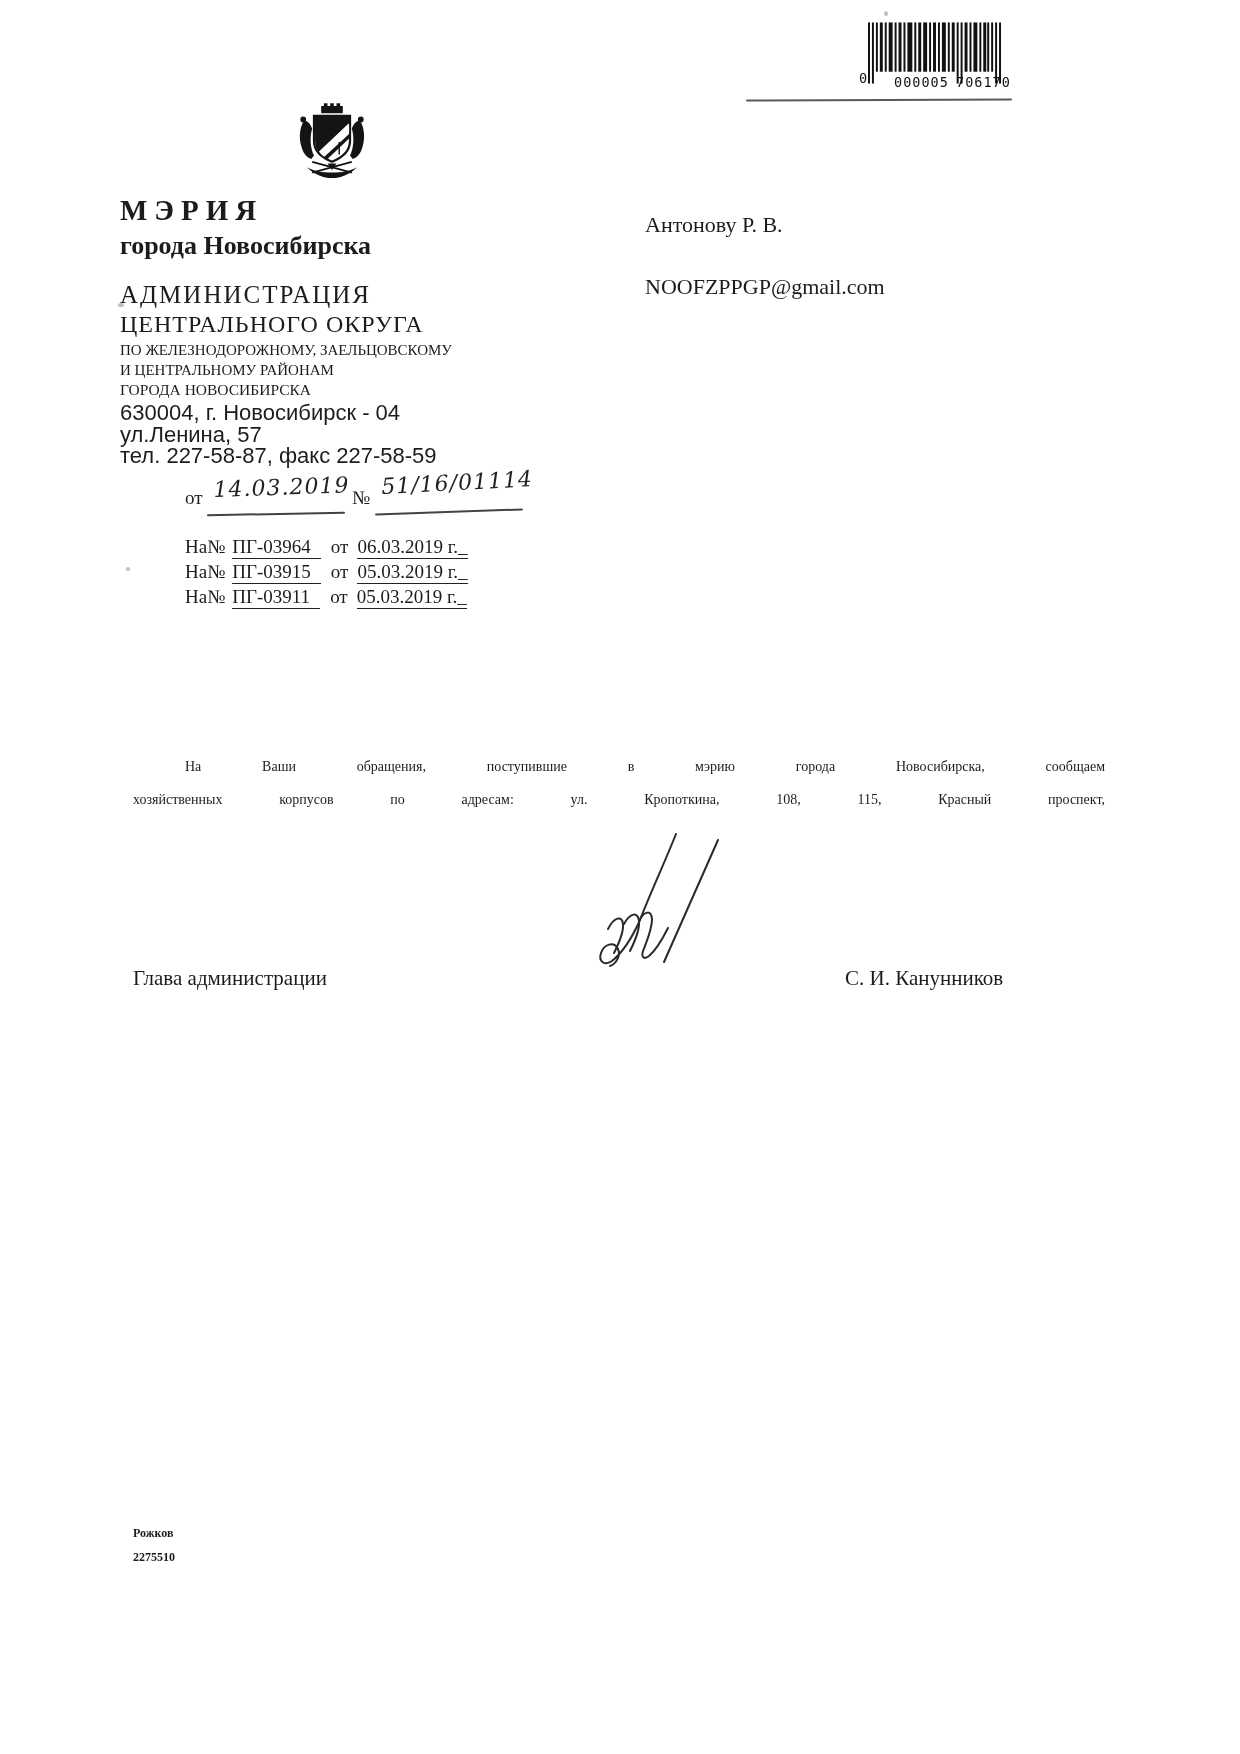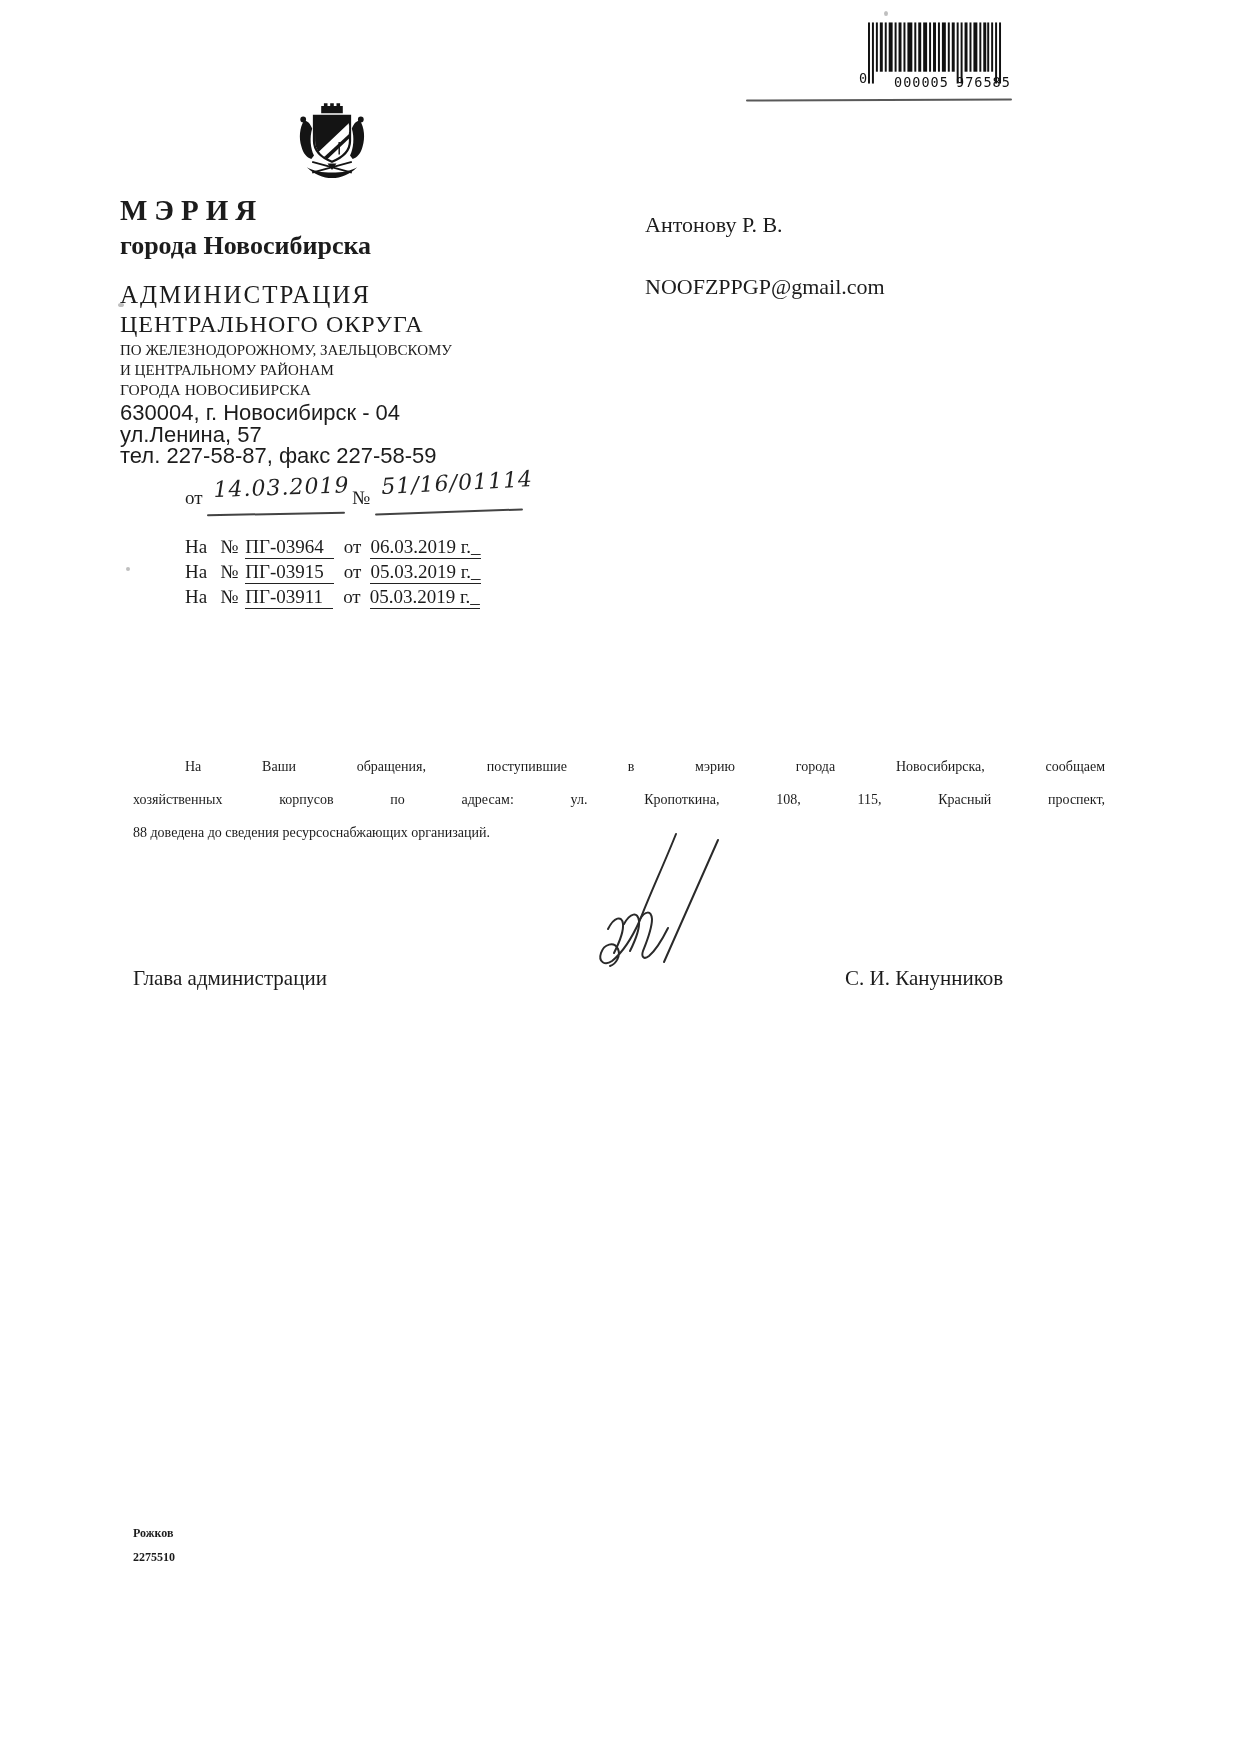--- a/index.html
+++ b/index.html
@@ -24,21 +24,21 @@
   .d5 { font-size:15.5px; }
   .ad { font-size:22px; font-family:"Liberation Sans", sans-serif; }
 
   
   .lab { font-size:19px; }
   .hand {
     font-family:"DejaVu Serif", serif; font-style:italic; font-size:22px;
     letter-spacing:1px; color:#222; white-space:nowrap; transform-origin:left bottom;
   }
   .refline { font-size:19px; white-space:nowrap; }
-  .refline .na { margin-right:13px; }
+  .refline .na { }
   .refline .no { margin-right:7px; }
   .refline .u  { border-bottom:1.6px solid #222; padding-bottom:1px;text-align:right; }
   .refline .num { padding-right:10px; margin-right:10px; }
   .refline .ot { margin-right:9px; }
 
   
   .rcp { font-size:22px; white-space:nowrap; }
 
   
   .body-block { left:133px; top:750px; width:972px; }
@@ -89,21 +89,21 @@
           <rect x="113" y="0" width="2" height="50"></rect>
         <rect x="117" y="0" width="3" height="50"></rect>
           <rect x="121" y="0" width="2" height="50"></rect>
         <rect x="125" y="0" width="2" height="50"></rect>
         <rect x="129" y="0" width="2" height="62"></rect>
           <rect x="133" y="0" width="2" height="62"></rect>
       </g>
     </svg>
     <span class="abs barcode-digit" style="left:-9px; top:48px;">0</span>
     <span class="abs barcode-digit" style="left:26px; top:52px;">000005</span>
-    <span class="abs barcode-digit" style="left:88px; top:52px;">976585</span>
+    <span class="abs barcode-digit" style="left:88px; top:52px;">706170</span>
   </div>
   <div class="abs scan-line" style="left:746px; top:99px; width:266px; height:2px; transform:rotate(-0.2deg);"></div>
 
   <div class="speck" style="left:884px; top:11px; width:4px; height:5px;"></div>
   <div class="speck" style="left:118px; top:303px; width:6px; height:4px;"></div>
   <div class="speck" style="left:126px; top:567px; width:4px; height:4px;"></div>
 
   <svg class="abs" style="left:287px; top:100px;" width="90" height="84" viewBox="0 0 100 92">
 
     <path fill="#141414" d="M38,14 V6 h3 v-3 h4 v3 h3 v-3 h4 v3 h3 v-3 h4 v3 h3 v8 z"></path>
@@ -157,21 +157,20 @@
   <div class="abs refline" style="left:185px; top:586px;">
     <span class="na">На</span><span class="no">№</span><span class="u num">ПГ-03911</span><span class="ot">от</span><span class="u">05.03.2019 г._</span>
   </div>
 
   <div class="abs rcp" style="left:645px; top:212px;">Антонову Р. В.</div>
   <div class="abs rcp" style="left:645px; top:274px;">NOOFZPPGP@gmail.com</div>
 
   <div class="abs body-block">
     <div class="bline indent jboth">На Ваши обращения, поступившие в мэрию города Новосибирска, сообщаем</div>
     <div class="bline jboth">хозяйственных корпусов по адресам: ул. Кропоткина, 108, 115, Красный проспект,</div>
-    <div class="bline">88 доведена до сведения ресурсоснабжающих организаций.</div>
   </div>
 
   <div class="abs sig-label" style="left:133px; top:966px;">Глава администрации</div>
 
   <svg class="abs" style="left:548px; top:828px;" width="180" height="145" viewBox="0 0 180 145">
     <g fill="none" stroke="#2a2a2a" stroke-width="2" stroke-linecap="round">
       <path d="M128,6 C116,36 102,66 92,92 C84,110 74,125 64,133 C57,138 50,134 53,125 C56,116 66,113 70,121 C73,128 68,136 62,138"></path>
       <path d="M60,101 C66,89 74,87 75,96 C76,105 70,117 66,125"></path>
       <path d="M76,96 C82,85 90,83 91,93 C92,103 86,115 82,123"></path>
       <path d="M92,91 C97,83 103,82 104,91 C104,101 99,113 95,123 C93,129 96,132 101,128 C108,122 114,112 120,100"></path>

